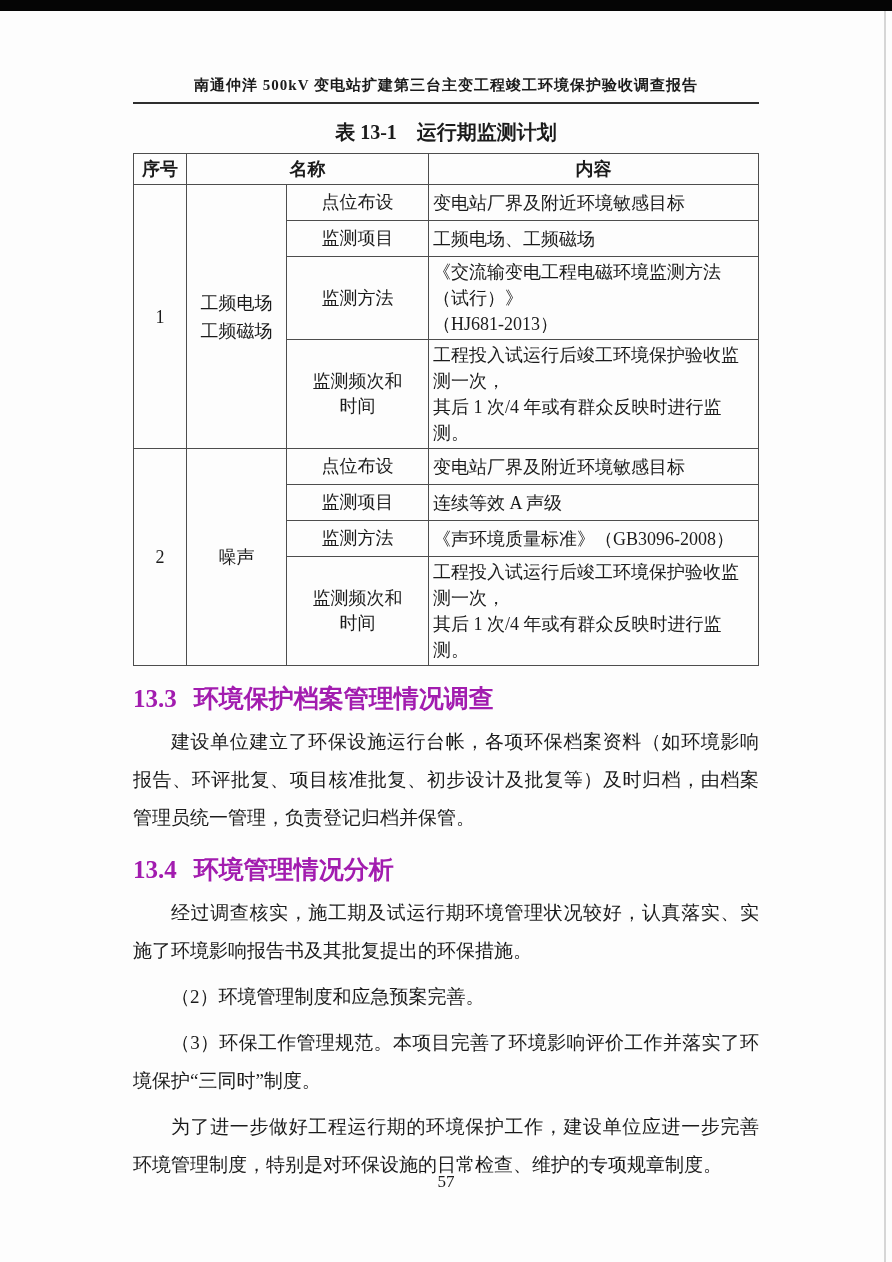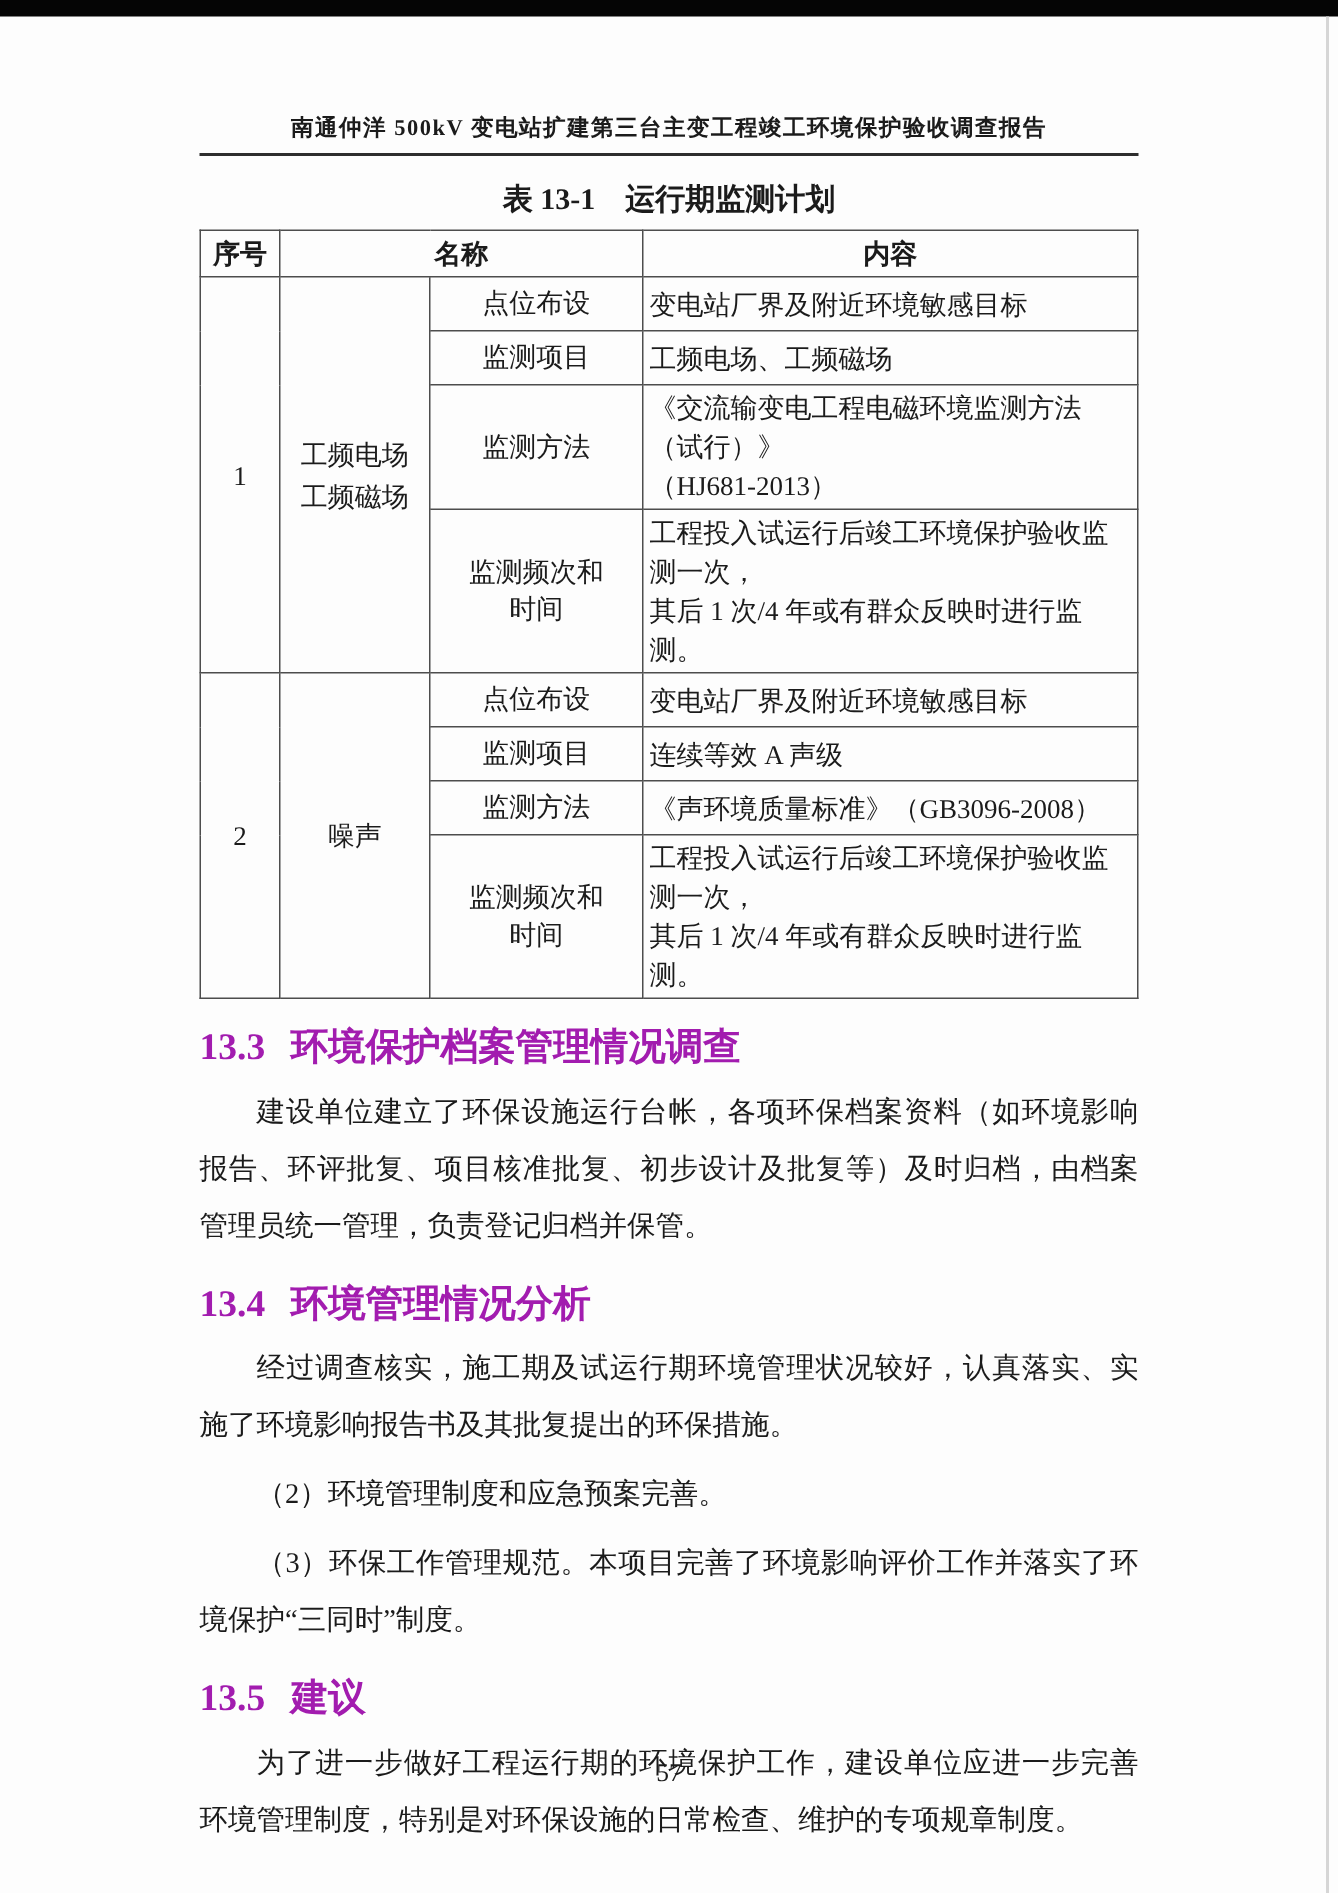--- a/index.html
+++ b/index.html
@@ -126,20 +126,19 @@
     </div>
 
     <div>
       <h2 class="section-heading"><span class="sec-num">13.4</span><span>环境管理情况分析</span></h2>
       <p class="body-para">经过调查核实，施工期及试运行期环境管理状况较好，认真落实、实施了环境影响报告书及其批复提出的环保措施。</p>
       <p class="body-para">（2）环境管理制度和应急预案完善。</p>
       <p class="body-para">（3）环保工作管理规范。本项目完善了环境影响评价工作并落实了环境保护“三同时”制度。</p>
     </div>
 
     <div>
-      <h2 class="section-heading"><span class="sec-num">13.5</span><span>建议</span></h2>
       <p class="body-para">为了进一步做好工程运行期的环境保护工作，建设单位应进一步完善环境管理制度，特别是对环保设施的日常检查、维护的专项规章制度。</p>
     </div>
 
   </div>
 
   <div class="page-number">57</div>
 </div>
 
 </body></html>

